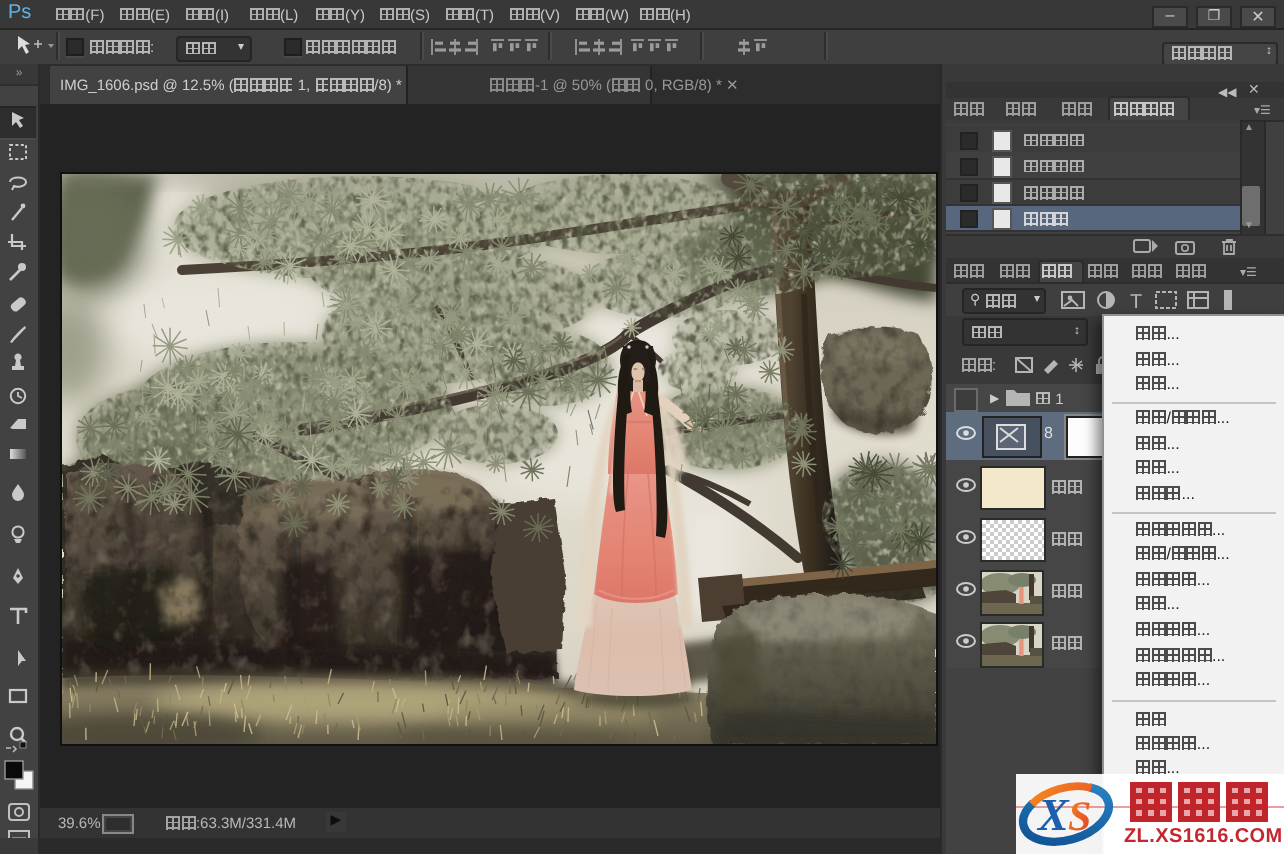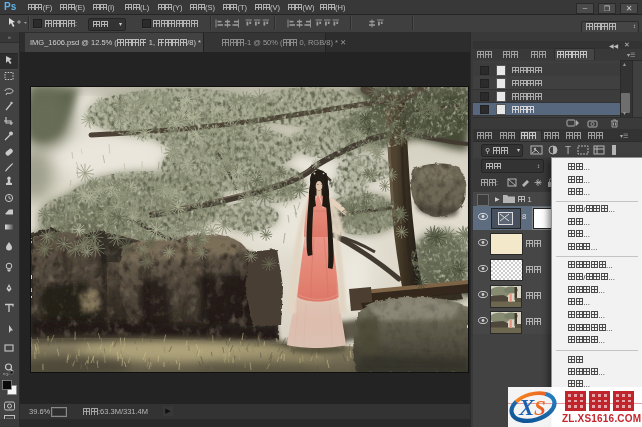--- a/index.html
+++ b/index.html
@@ -6,21 +6,21 @@
 i.h{display:inline-block;width:0.92em;height:0.88em;margin:0 0.04em;vertical-align:-0.08em;
 background-image:repeating-linear-gradient(to bottom,currentColor 0 0.9px,transparent 0.9px 2.8px),repeating-linear-gradient(to right,currentColor 0 0.9px,transparent 0.9px 3.1px);
 background-size:100% 100%;opacity:0.85;}
 .t75{font-size:7.5px;color:#c8c8c8;line-height:1;}
 .chk{position:absolute;width:7px;height:7px;background:#2b2b2b;border:1px solid #1e1e1e;box-shadow:0 1px 0 rgba(255,255,255,0.06);}
 .sep{position:absolute;width:1px;background:#2e2e2e;border-right:1px solid #4a4a4a;}
 .ddown{position:absolute;background:#333333;border:1px solid #252525;border-radius:2px;color:#ccc;}
 </style></head><body>
 <div id="app">
     <div class="abs" style="left:0;top:0;width:642px;height:14px;background:#383838;border-bottom:1px solid #252525;"></div>
-    <div class="abs" style="left:4px;top:1px;font-size:10px;font-weight:bold;color:#5fb2e8;letter-spacing:0px;">Ps</div>
+    <div class="abs" style="left:4px;top:1px;font-size:10px;font-weight:normal;color:#5fb2e8;letter-spacing:0px;">Ps</div>
     <div class="abs t75" style="left:27.7px;top:3.5px;color:#c6c6c6;"><i class="h"></i><i class="h"></i>(F)</div>
     <div class="abs t75" style="left:60px;top:3.5px;color:#c6c6c6;"><i class="h"></i><i class="h"></i>(E)</div>
     <div class="abs t75" style="left:92.5px;top:3.5px;color:#c6c6c6;"><i class="h"></i><i class="h"></i>(I)</div>
     <div class="abs t75" style="left:125px;top:3.5px;color:#c6c6c6;"><i class="h"></i><i class="h"></i>(L)</div>
     <div class="abs t75" style="left:157.5px;top:3.5px;color:#c6c6c6;"><i class="h"></i><i class="h"></i>(Y)</div>
     <div class="abs t75" style="left:190px;top:3.5px;color:#c6c6c6;"><i class="h"></i><i class="h"></i>(S)</div>
     <div class="abs t75" style="left:222.5px;top:3.5px;color:#c6c6c6;"><i class="h"></i><i class="h"></i>(T)</div>
     <div class="abs t75" style="left:255px;top:3.5px;color:#c6c6c6;"><i class="h"></i><i class="h"></i>(V)</div>
     <div class="abs t75" style="left:287.5px;top:3.5px;color:#c6c6c6;"><i class="h"></i><i class="h"></i>(W)</div>
     <div class="abs t75" style="left:320px;top:3.5px;color:#c6c6c6;"><i class="h"></i><i class="h"></i>(H)</div>
@@ -101,21 +101,21 @@
     </svg>
     <div class="sep" style="left:412px;top:16px;height:14px;"></div>
     <div class="ddown t75" style="left:581px;top:20.5px;width:56px;height:10px;background:#454545;border-color:#2a2a2a;">
       <span style="position:absolute;left:4px;top:1.5px;"><i class="h"></i><i class="h"></i><i class="h"></i><i class="h"></i></span>
       <span style="position:absolute;right:2px;top:1px;font-size:6px;">↕</span>
     </div>
     <div class="abs" style="left:19px;top:32px;width:623px;height:20px;background:#2d2d2d;"></div>
     <div class="abs" style="left:25px;top:33px;width:178px;height:19px;background:#424242;border-right:1px solid #222;"></div>
     <div class="abs t75" style="left:30px;top:39px;color:#cfcfcf;">IMG_1606.psd @ 12.5% (<i class="h"></i><i class="h"></i><i class="h"></i><i class="h"></i> 1, <i class="h"></i><i class="h"></i><i class="h"></i><i class="h"></i>/8) * <span style="color:#aaa;">✕</span></div>
     <div class="abs" style="left:204px;top:33px;width:121px;height:19px;background:#353535;border-right:1px solid #222;"></div>
-    <div class="abs t75" style="left:198px;top:39px;color:#989898;padding-left:24px;"><i class="h"></i><i class="h"></i><i class="h"></i>-1 @ 50% (<i class="h"></i><i class="h"></i> 0, RGB/8) * ✕</div>
+    <div class="abs t75" style="left:221px;top:39px;color:#989898;padding-left:24px;"><i class="h"></i><i class="h"></i><i class="h"></i>-1 @ 50% (<i class="h"></i><i class="h"></i> 0, RGB/8) * ✕</div>
     <div class="abs" style="left:0;top:32px;width:19px;height:395px;background:#424242;border-right:1px solid #2a2a2a;"></div>
     <div class="abs" style="left:0;top:32px;width:19px;height:10px;background:#383838;border-bottom:1px solid #2e2e2e;color:#999;font-size:6px;text-align:center;line-height:10px;">»</div>
     <div class="abs" style="left:0;top:53px;width:18px;height:15px;background:#2d2d2d;border-top:1px solid #252525;border-bottom:1px solid #4a4a4a;"></div>
     <div class="abs" style="left:0;top:0;">
       <svg width="19" height="427" viewBox="0 0 19 427" style="display:block">
 <defs>
           <linearGradient id="tbgrad" x1="0" y1="0" x2="1" y2="0">
             <stop offset="0" stop-color="#ddd"></stop>
             <stop offset="1" stop-color="#555"></stop>
           </linearGradient>

